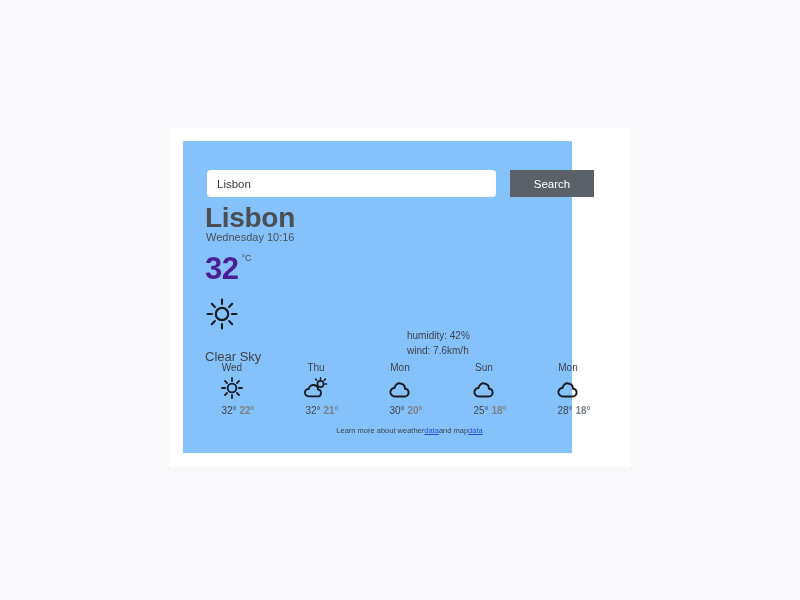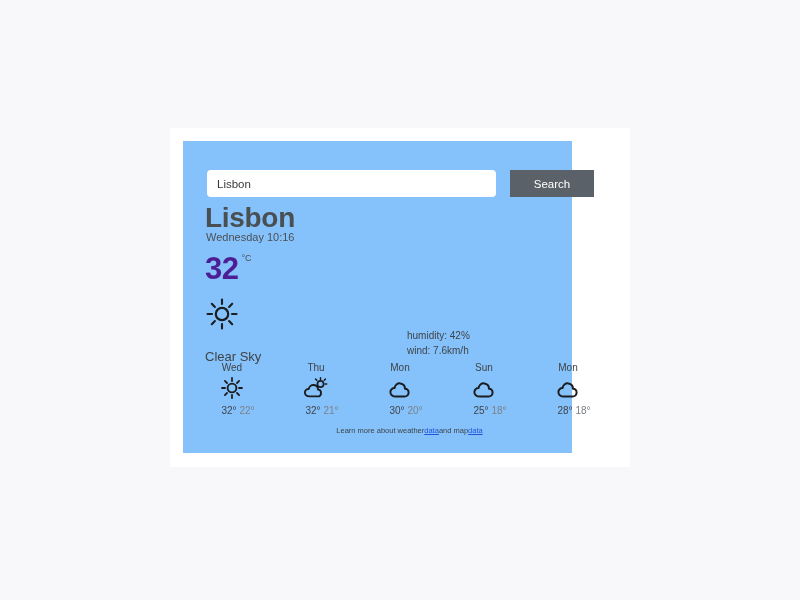--- a/index.html
+++ b/index.html
@@ -168,21 +168,21 @@
     width: 26px;
     height: 22px;
     margin-bottom: 7px;
   }
   .forecast-temps {
     font-size: 10px;
     line-height: 1;
     white-space: nowrap;
   }
   .temp-max { color: #3f4448; margin-left: 12px; }
-  .temp-min { color: #7b8187; }
+  .temp-min { color: #7b8187; font-weight: bold; }
 
   
   .footer {
     position: absolute;
     left: 0;
     top: 285px;
     width: 434px;
     text-align: center;
     font-size: 7.5px;
     color: #3f4448;

